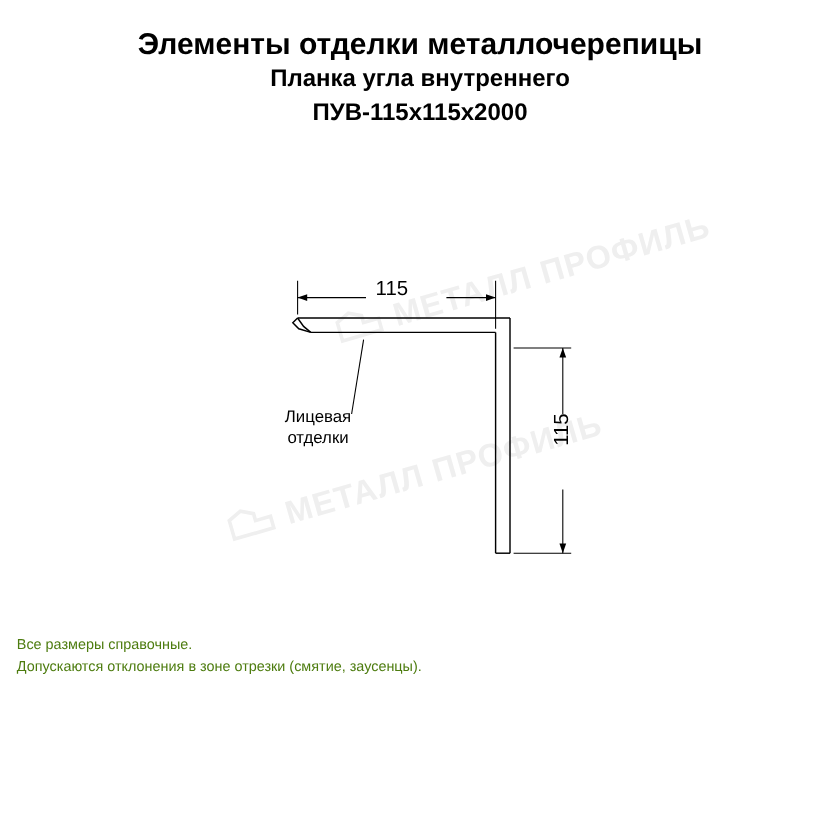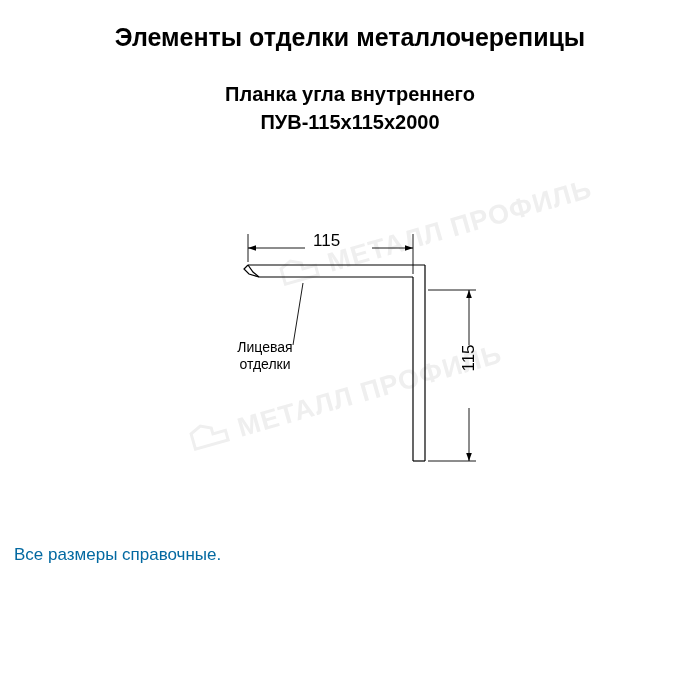--- a/index.html
+++ b/index.html
@@ -34,21 +34,20 @@
   .title-main {
     font-size: 25px;
     font-weight: bold;
     letter-spacing: 0px;
     line-height: 30px;
   }
   .title-sub {
     font-size: 20px;
     font-weight: bold;
     line-height: 28px;
-    margin-top: 28px;
   }
   .title-code {
     font-size: 20px;
     font-weight: bold;
     line-height: 28px;
     text-align: center;
   }
 
   
   .watermark {
@@ -100,23 +99,23 @@
     line-height: 17px;
     text-align: center;
     width: 82px;
   }
 
   
   .footnotes {
     position: absolute;
     left: 14px;
     bottom: 16px;
-    font-size: 17px;
+    font-size: 12px;
     line-height: 18px;
-    color: #0369a1;
+    color: #4d7c0f;
   }
 </style>
 </head>
 <body>
 
 <div class="page">
 
   <div class="title-block">
     <div class="title-main">Элементы отделки металлочерепицы</div>
     <div class="title-sub">Планка угла внутреннего</div>
@@ -189,15 +188,16 @@
   <div class="label label-115-top">115</div>
   <div class="label label-115-right">115</div>
 
   <div class="label label-face">
     <div>Лицевая</div>
     <div>отделки</div>
   </div>
 
   <div class="footnotes">
     <div>Все размеры справочные.</div>
+    <div>Допускаются отклонения в зоне отрезки (смятие, заусенцы).</div>
   </div>
 
 </div>
 
 </body></html>

